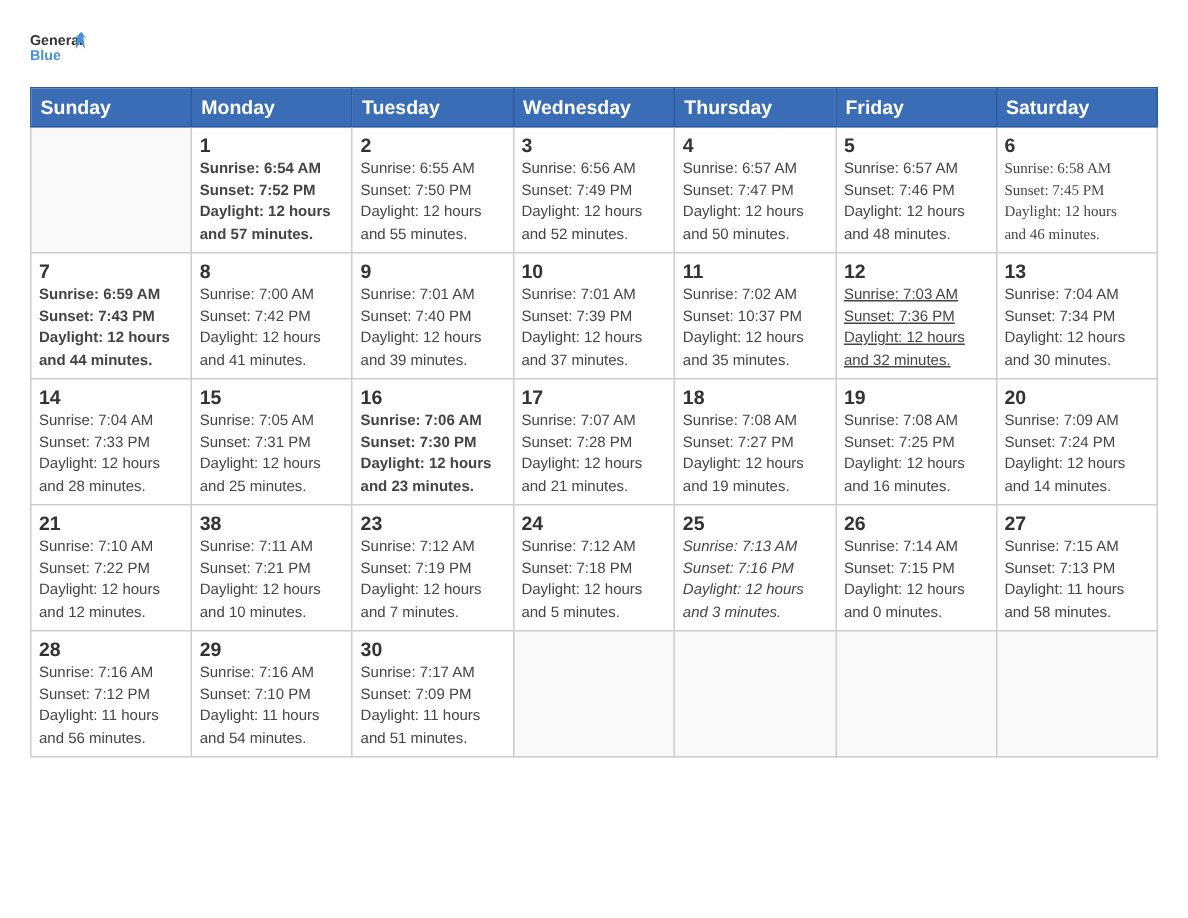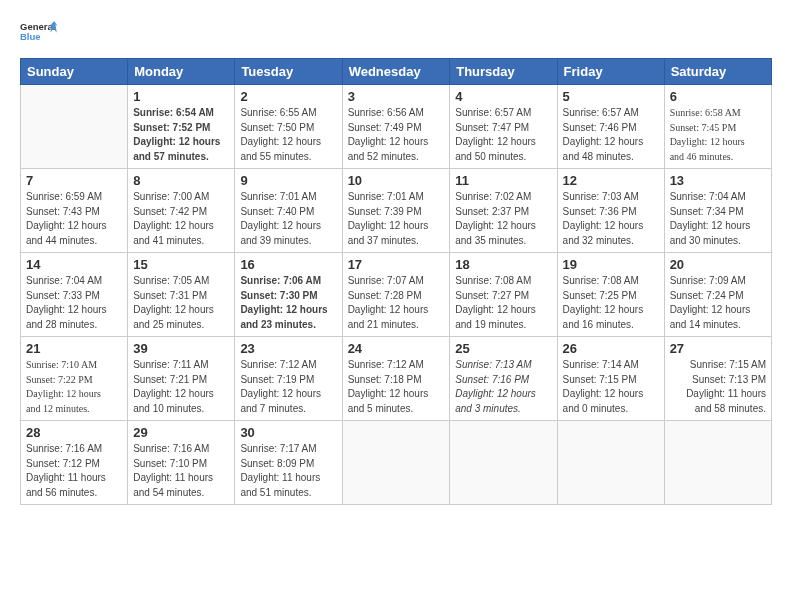--- a/index.html
+++ b/index.html
@@ -148,21 +148,21 @@
             <span class="day-num">6</span>
             <div class="day-info" style="white-space: pre-line; font-family: Liberation Serif, serif;">Sunrise: 6:58 AM
 Sunset: 7:45 PM
 Daylight: 12 hours
 and 46 minutes.</div>
           </td>
         </tr>
         <tr>
           <td>
             <span class="day-num">7</span>
-            <div class="day-info" style="white-space: pre-line;">Sunrise: 6:59 AM
+            <div class="day-info" style="white-space: pre-line; font-weight: bold;">Sunrise: 6:59 AM
 Sunset: 7:43 PM
 Daylight: 12 hours
 and 44 minutes.</div>
           </td>
           <td>
             <span class="day-num">8</span>
             <div class="day-info" style="white-space: pre-line;">Sunrise: 7:00 AM
 Sunset: 7:42 PM
 Daylight: 12 hours
 and 41 minutes.</div>
@@ -177,27 +177,27 @@
           <td>
             <span class="day-num">10</span>
             <div class="day-info" style="white-space: pre-line;">Sunrise: 7:01 AM
 Sunset: 7:39 PM
 Daylight: 12 hours
 and 37 minutes.</div>
           </td>
           <td>
             <span class="day-num">11</span>
             <div class="day-info" style="white-space: pre-line;">Sunrise: 7:02 AM
-Sunset: 2:37 PM
+Sunset: 10:37 PM
 Daylight: 12 hours
 and 35 minutes.</div>
           </td>
           <td>
             <span class="day-num">12</span>
-            <div class="day-info" style="white-space: pre-line;">Sunrise: 7:03 AM
+            <div class="day-info" style="white-space: pre-line; text-decoration: underline;">Sunrise: 7:03 AM
 Sunset: 7:36 PM
 Daylight: 12 hours
 and 32 minutes.</div>
           </td>
           <td>
             <span class="day-num">13</span>
             <div class="day-info" style="white-space: pre-line;">Sunrise: 7:04 AM
 Sunset: 7:34 PM
 Daylight: 12 hours
 and 30 minutes.</div>
@@ -250,27 +250,27 @@
             <span class="day-num">20</span>
             <div class="day-info" style="white-space: pre-line;">Sunrise: 7:09 AM
 Sunset: 7:24 PM
 Daylight: 12 hours
 and 14 minutes.</div>
           </td>
         </tr>
         <tr>
           <td>
             <span class="day-num">21</span>
-            <div class="day-info" style="white-space: pre-line; font-family: Liberation Serif, serif;">Sunrise: 7:10 AM
+            <div class="day-info" style="white-space: pre-line;">Sunrise: 7:10 AM
 Sunset: 7:22 PM
 Daylight: 12 hours
 and 12 minutes.</div>
           </td>
           <td>
-            <span class="day-num">39</span>
+            <span class="day-num">38</span>
             <div class="day-info" style="white-space: pre-line;">Sunrise: 7:11 AM
 Sunset: 7:21 PM
 Daylight: 12 hours
 and 10 minutes.</div>
           </td>
           <td>
             <span class="day-num">23</span>
             <div class="day-info" style="white-space: pre-line;">Sunrise: 7:12 AM
 Sunset: 7:19 PM
 Daylight: 12 hours
@@ -292,21 +292,21 @@
           </td>
           <td>
             <span class="day-num">26</span>
             <div class="day-info" style="white-space: pre-line;">Sunrise: 7:14 AM
 Sunset: 7:15 PM
 Daylight: 12 hours
 and 0 minutes.</div>
           </td>
           <td>
             <span class="day-num">27</span>
-            <div class="day-info" style="white-space: pre-line; text-align: right;">Sunrise: 7:15 AM
+            <div class="day-info" style="white-space: pre-line;">Sunrise: 7:15 AM
 Sunset: 7:13 PM
 Daylight: 11 hours
 and 58 minutes.</div>
           </td>
         </tr>
         <tr>
           <td>
             <span class="day-num">28</span>
             <div class="day-info" style="white-space: pre-line;">Sunrise: 7:16 AM
 Sunset: 7:12 PM
@@ -316,21 +316,21 @@
           <td>
             <span class="day-num">29</span>
             <div class="day-info" style="white-space: pre-line;">Sunrise: 7:16 AM
 Sunset: 7:10 PM
 Daylight: 11 hours
 and 54 minutes.</div>
           </td>
           <td>
             <span class="day-num">30</span>
             <div class="day-info" style="white-space: pre-line;">Sunrise: 7:17 AM
-Sunset: 8:09 PM
+Sunset: 7:09 PM
 Daylight: 11 hours
 and 51 minutes.</div>
           </td>
           <td class="empty"></td>
           <td class="empty"></td>
           <td class="empty"></td>
           <td class="empty"></td>
         </tr>
       </tbody>
   </table>

